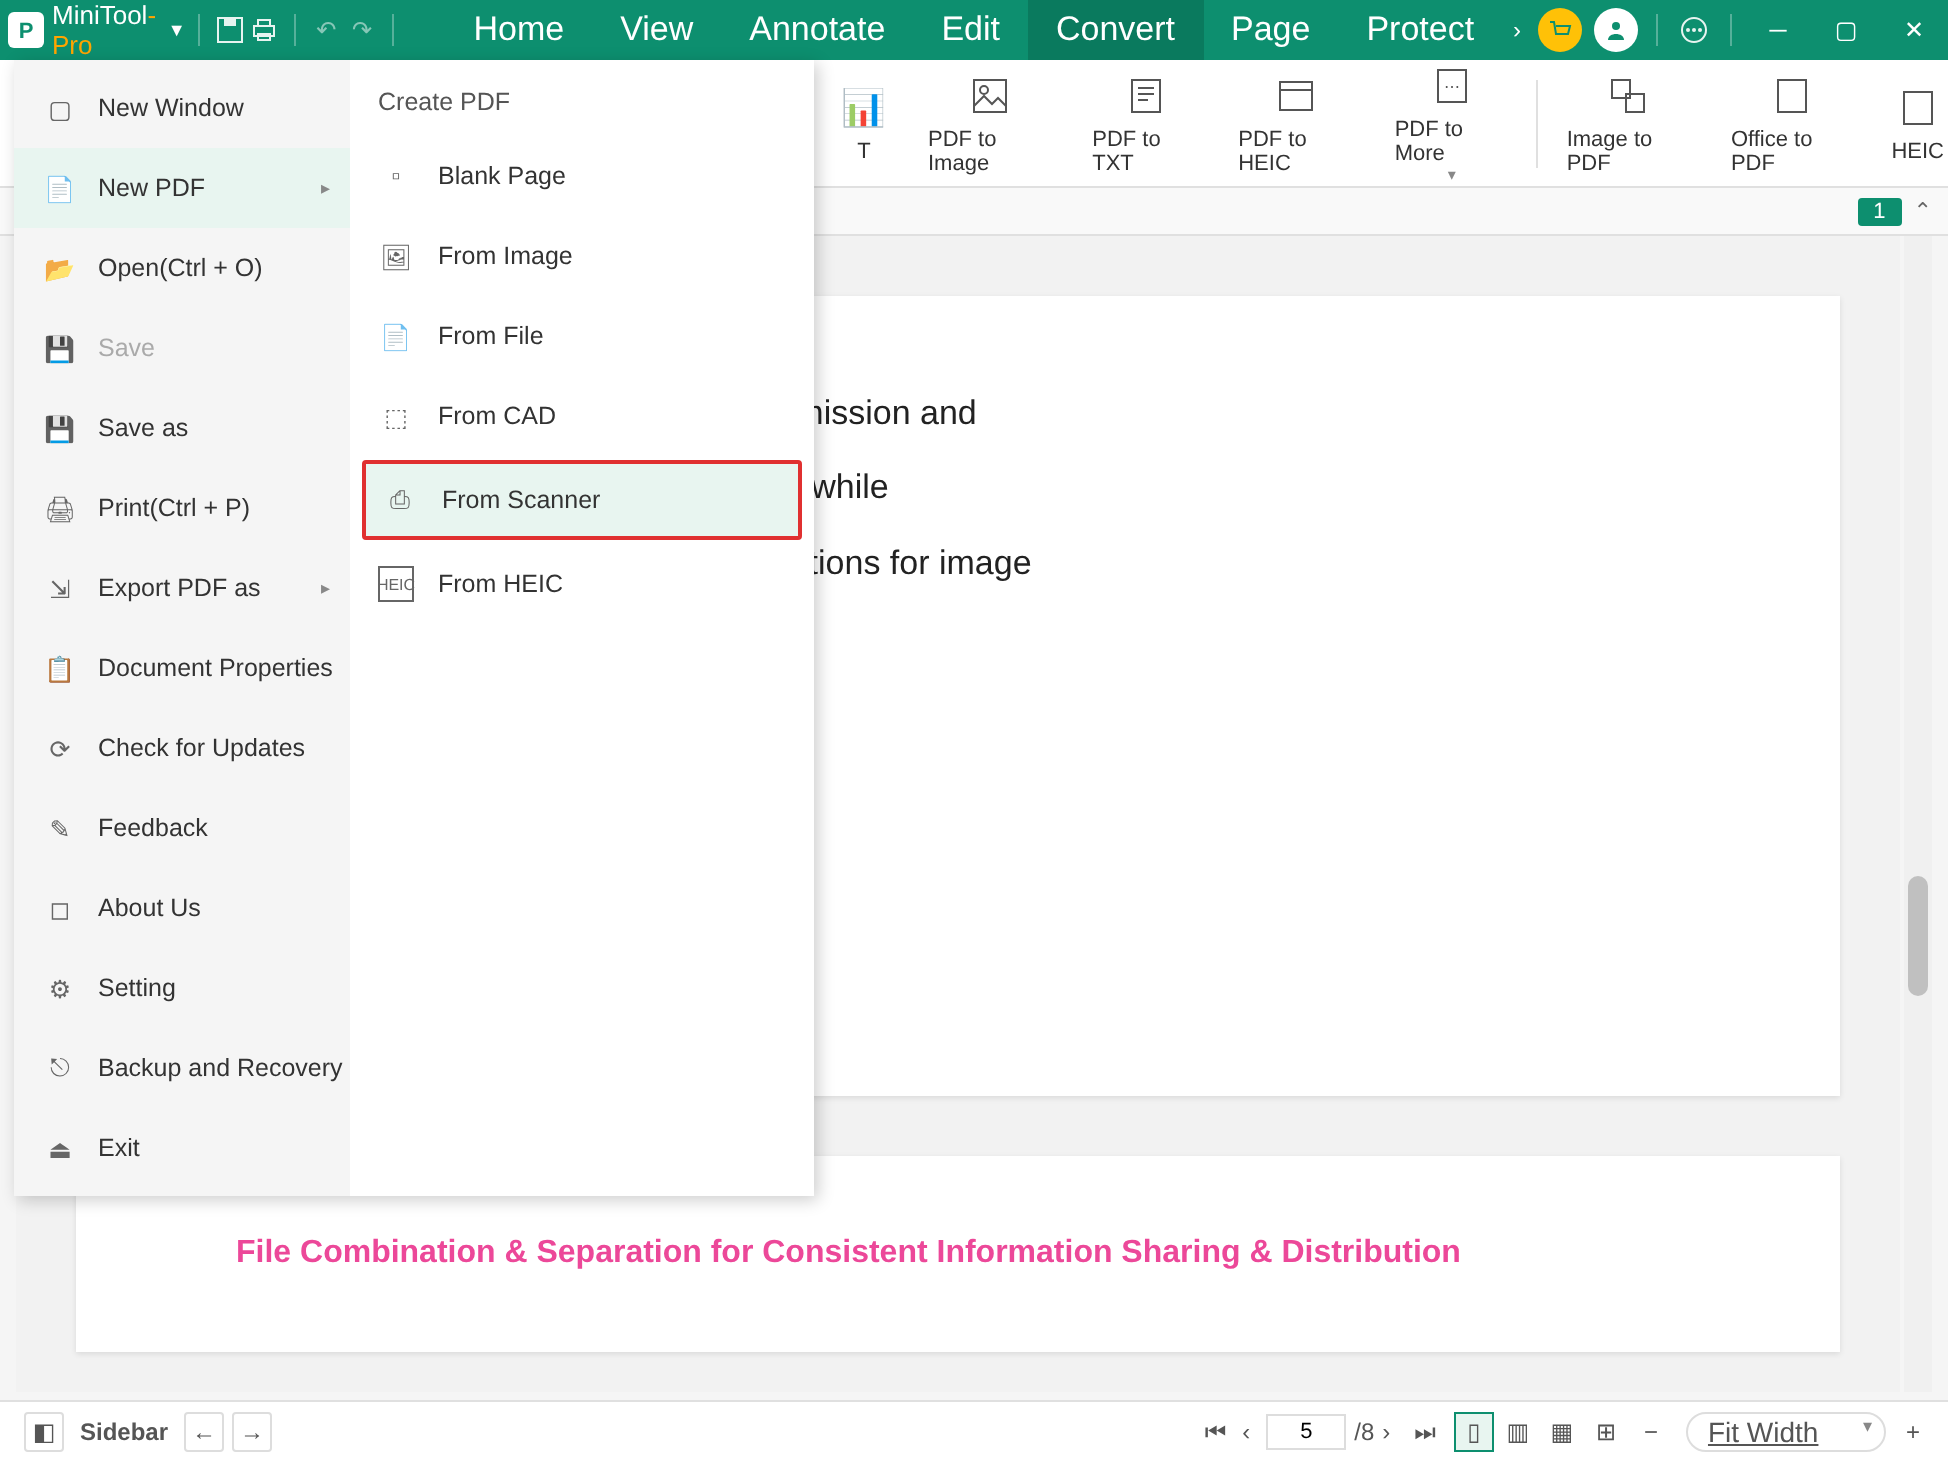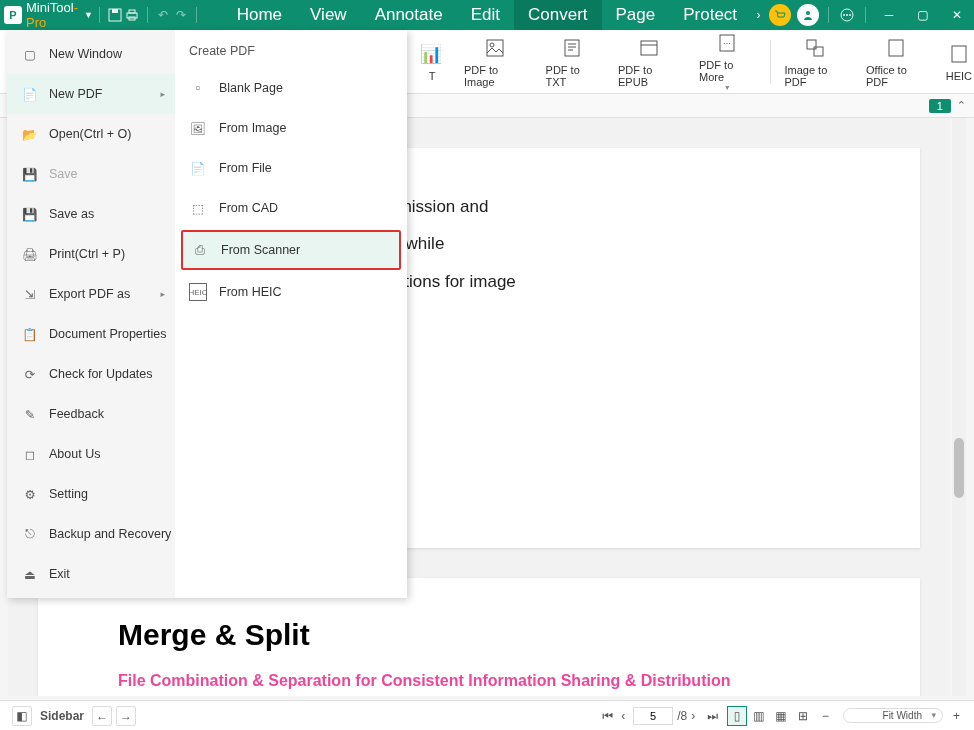--- a/index.html
+++ b/index.html
@@ -63,21 +63,21 @@
 .vscroll .thumb { position: absolute; left: 2px; width: 10px; background: #c0c0c0; border-radius: 5px; top: 320px; height: 60px; }
 
 
 .statusbar { position: absolute; bottom: 0; left: 0; right: 0; height: 30px; border-top: 1px solid #e0e0e0; background: #fff; display: flex; align-items: center; padding: 0 10px; font-size: 12px; color: #555; }
 .statusbar .sb-btn { width: 20px; height: 20px; display: flex; align-items: center; justify-content: center; cursor: pointer; margin: 0 2px; border: 1px solid #ddd; border-radius: 2px; }
 .statusbar .sb-text { margin: 0 6px; font-weight: bold; }
 .statusbar .spacer { flex: 1; }
 .statusbar input.page-num { width: 40px; text-align: center; border: 1px solid #ddd; height: 18px; font-size: 11px; margin: 0 4px; }
 .statusbar .view-btn { width: 20px; height: 20px; display: flex; align-items: center; justify-content: center; cursor: pointer; margin: 0 1px; }
 .statusbar .view-btn.active { background: #e8f5f0; border: 1px solid #0d8f6f; }
-.statusbar .zoom-sel { border: 1px solid #ddd; border-radius: 10px; padding: 1px 20px 1px 10px; font-size: 10px; cursor: pointer; margin: 0 6px; position: relative; width:100px; text-align:right;}
+.statusbar .zoom-sel { border: 1px solid #ddd; border-radius: 10px; padding: 1px 20px 1px 10px; font-size: 14px; cursor: pointer; margin: 0 6px; position: relative; width:100px; text-align:left;text-decoration:underline;}
 .statusbar .zoom-sel::after { content: "▾"; position: absolute; right: 6px; font-size: 9px; color: #888; }
 
 svg { display: block; }
 </style>
 </head>
 <body>
 
 <div class="titlebar">
   <div class="logo">
     <svg width="18" height="18" viewBox="0 0 18 18">
@@ -169,21 +169,21 @@
       </div>
     <span>PDF to TXT</span>
   </div>
   <div class="ribbon-item">
     <div class="ico">
         <svg width="20" height="20" viewBox="0 0 20 20">
           <rect x="2" y="3" width="16" height="14" fill="none" stroke="#555"></rect>
           <line x1="2" y1="7" x2="18" y2="7" stroke="#555"></line>
         </svg>
       </div>
-    <span>PDF to EPUB</span>
+    <span>PDF to HEIC</span>
   </div>
   <div class="ribbon-item">
     <div class="ico">
         <svg width="20" height="20" viewBox="0 0 20 20">
           <rect x="3" y="2" width="14" height="16" fill="none" stroke="#555"></rect>
           <text x="10" y="13" text-anchor="middle" font-size="8" fill="#555">⋯</text>
         </svg>
       </div>
     <span>PDF to More</span>
     <span class="arrow">▾</span>
@@ -221,21 +221,20 @@
   <div class="chev">⌃</div>
 </div>
 
 <div class="doc-area">
   <div class="doc-page">
     <div class="doc-text">ant it to be smaller for faster file transmission and</div>
     <div class="doc-text">Compression" to optimize the file size while</div>
     <div class="doc-text">MiniTool PDF Editor provides three options for image</div>
   </div>
   <div class="doc-page2">
-    <div class="doc-h">Merge &amp; Split</div>
     <div class="doc-sub">File Combination &amp; Separation for Consistent Information Sharing &amp; Distribution</div>
   </div>
 </div>
 <div class="vscroll">
     <div class="thumb"></div>
   </div>
 
 <div class="file-menu">
   <div class="file-menu-left">
     <div class="fm-item">

